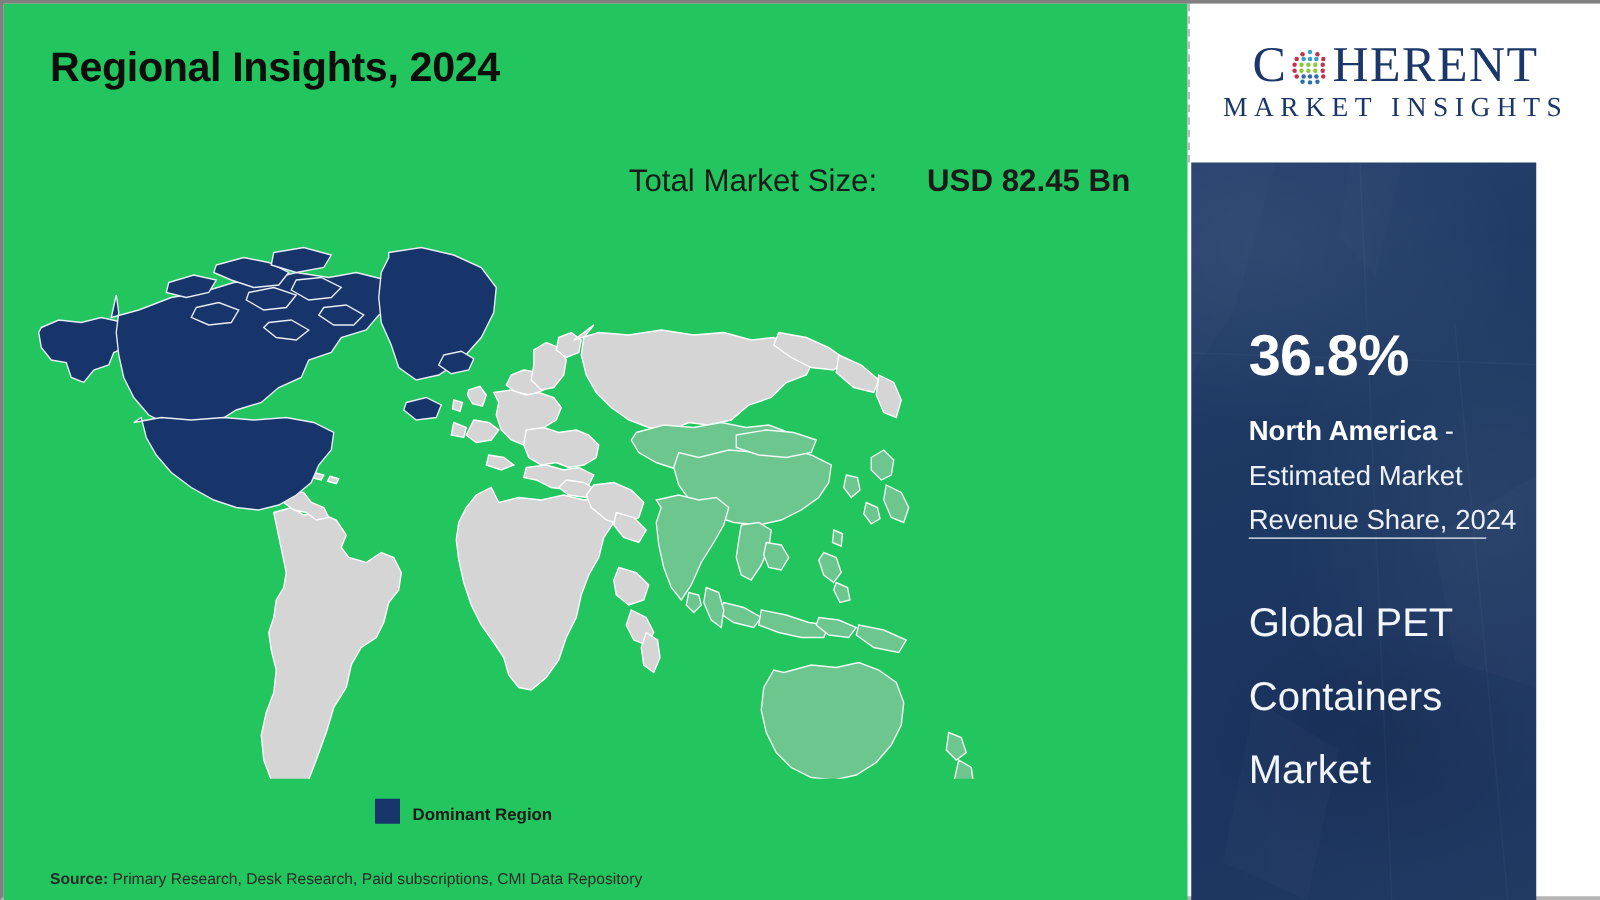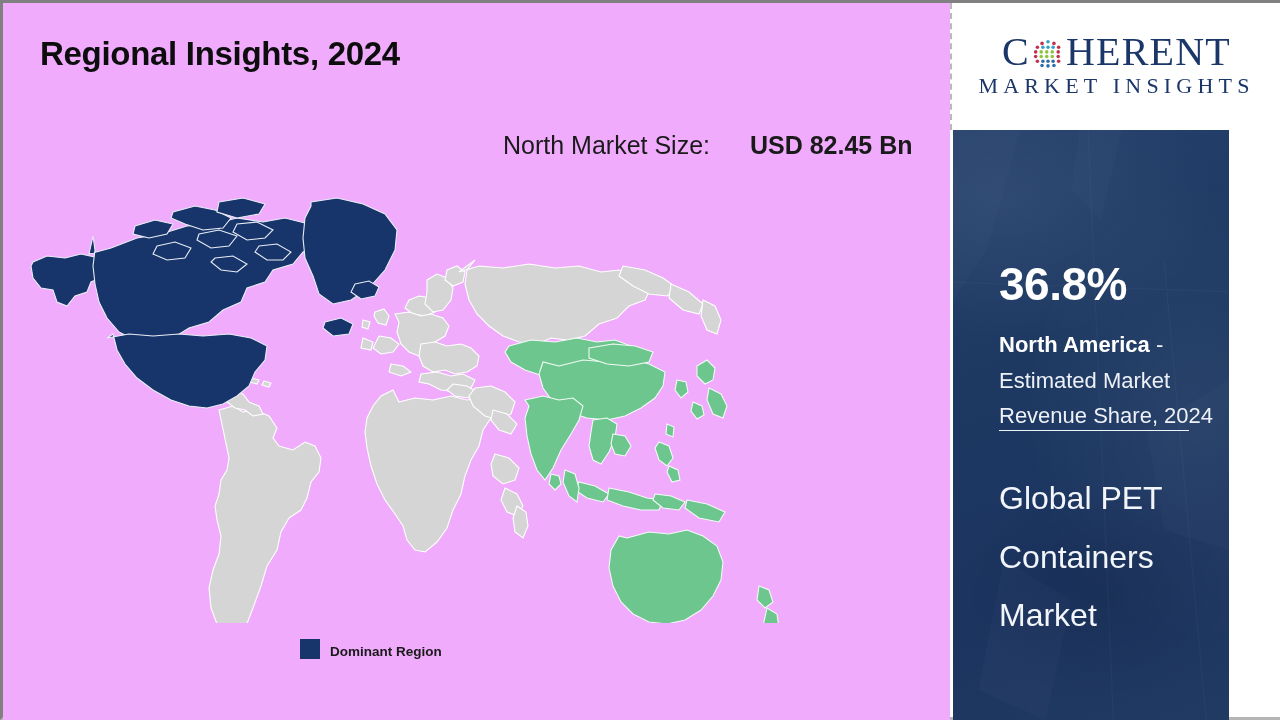--- a/index.html
+++ b/index.html
@@ -12,21 +12,21 @@
     position:relative;width:1280px;height:720px;box-sizing:border-box;
     border-top:3px solid #808080;
     border-left:3px solid #808080;
     border-bottom:3px solid #b5b5b5;
     background:#ffffff;
   }
 
   
   .left-pane{
     position:absolute;left:0;top:0;width:947px;height:717px;
-    background:#f0abfc;overflow:hidden;
+    background:#22c55e;overflow:hidden;
   }
   .page-title{
     position:absolute;left:37px;top:32px;
     font-size:33px;font-weight:bold;color:#0d0d0d;
     letter-spacing:-0.3px;white-space:nowrap;
   }
   .market-size{
     position:absolute;left:500px;top:126px;width:410px;
     font-size:25px;color:#1a1a1a;line-height:1.32;
   }
@@ -118,21 +118,21 @@
 </head>
 <body>
 
 <div class="frame">
 
   <div class="left-pane">
 
     <div class="page-title">Regional Insights, 2024</div>
 
     <div class="market-size">
-      <span>North Market Size: </span><span class="ms-value">USD 82.45 Bn</span>
+      <span>Total Market Size: </span><span class="ms-value">USD 82.45 Bn</span>
     </div>
 
     <div class="map-wrap">
       <svg viewBox="0 0 810 435" xmlns="http://www.w3.org/2000/svg">
 
         <g class="land-other">
 
           <path d="M196 222 l14 -4 10 6 12 -2 14 6 8 12 -4 10 6 8 14 4 12 -8 10 4 6 12 -2 14 -8 10 -4 16 -6 12 -12 8 -8 14 -4 18 -10 16 -6 20 -8 22 -10 26 -8 20 -6 16 -8 4 -4 -12 2 -20 -2 -18 -6 -16 -2 -20 4 -18 6 -16 2 -18 -4 -16 -2 -14 4 -12 2 -14 6 -10 2 -12 z"></path>
 
           <path d="M168 188 l12 -2 10 4 12 6 8 8 10 2 6 8 10 4 4 8 -10 2 -8 -6 -10 -2 -8 -6 -12 -4 -10 -6 -8 -8 -6 -8 z"></path>
@@ -241,20 +241,23 @@
       </svg>
     </div>
 
     <div class="legend">
       <div class="legend-item">
         <span class="legend-swatch" style="background:#17356a"></span>
         <span class="legend-label">Dominant Region</span>
       </div>
     </div>
 
+    <div class="source-line">
+      <span class="src-key">Source:</span><span> Primary Research, Desk Research, Paid subscriptions, CMI Data Repository</span>
+    </div>
   </div>
 
   <div class="divider"></div>
 
   <div class="right-col">
 
     <div class="logo-box">
       <div class="logo">
         <div class="logo-top">
           <span>C</span>

